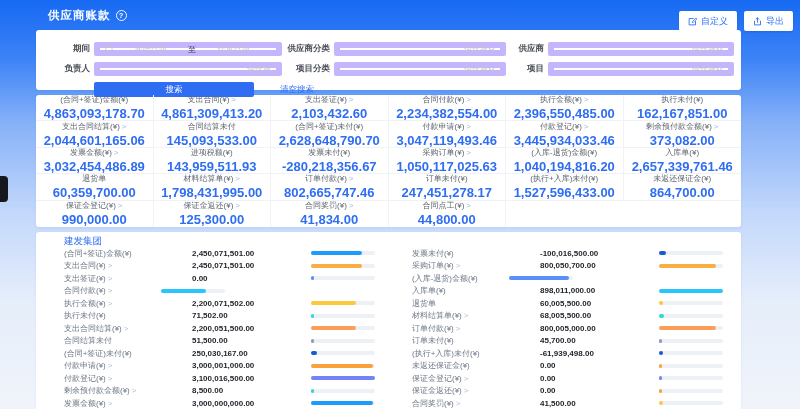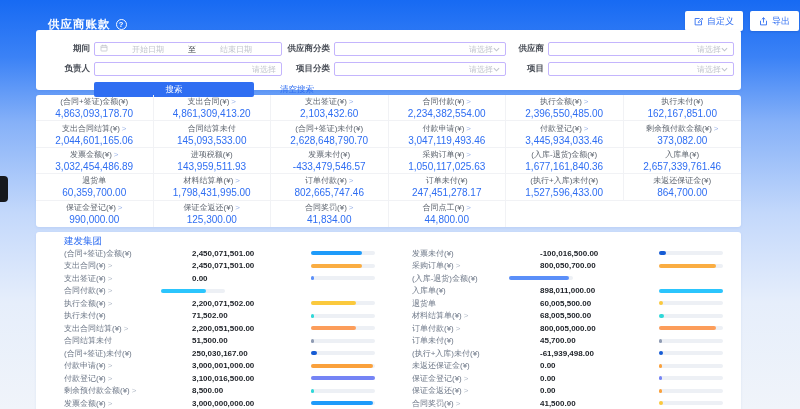--- a/index.html
+++ b/index.html
@@ -3,51 +3,51 @@
 <meta charset="utf-8">
 <style>
   *{margin:0;padding:0;box-sizing:border-box;}
   html,body{width:800px;height:409px;overflow:hidden;}
   body{
     font-family:"Liberation Sans","DejaVu Sans",sans-serif;
     background:linear-gradient(180deg,#176af3 0%,#3b82f6 14%,#86b1f8 30%,#c3d8fb 52%,#e6eefb 74%,#f0f4fa 100%);
     position:relative;
   }
   
-  .titlebar{position:absolute;top:17px;left:48px;display:flex;align-items:center;gap:5px;color:#fff;}
+  .titlebar{position:absolute;top:8px;left:48px;display:flex;align-items:center;gap:5px;color:#fff;}
   .page-title{font-size:11.5px;font-weight:bold;letter-spacing:1px;}
   .help{width:11px;height:11px;border:1px solid rgba(255,255,255,.95);border-radius:50%;font-size:7.5px;line-height:9px;text-align:center;font-weight:bold;}
-  .topbtns{position:absolute;top:11px;right:1px;display:flex;gap:7px;justify-content:space-between;}
+  .topbtns{position:absolute;top:11px;right:7px;display:flex;gap:7px;justify-content:space-between;}
   .tbtn{height:20px;padding:0 9px;background:#fff;border:none;border-radius:2px;color:#2f6ef2;font-size:9px;display:flex;align-items:center;gap:4px;box-shadow:0 1px 2px rgba(15,70,170,.3);cursor:pointer;font-family:inherit;}
   .tbtn svg{display:block;}
 
   .content{position:absolute;left:36px;top:30px;width:705px;}
   .card{background:#fff;border-radius:3px;box-shadow:0 1px 3px rgba(30,80,180,.08);}
 
   
   .filter-card{padding:12px 10px 6px 28px;height:60px;}
   .f-row{display:grid;grid-template-columns:26px 188px 44px 172px 34px 186px;column-gap:4px;align-items:center;height:14px;margin-bottom:6px;}
   .f-label{font-size:8.5px;color:#484d56;font-weight:600;text-align:right;white-space:nowrap;}
-  .ctrl{height:14px;border:1px solid #c4b5fd;border-radius:2px;background:#fff;display:flex;align-items:center;padding:0 5px;font-size:8px;color:#c0c4cc;cursor:pointer;}
+  .ctrl{height:14px;border:6px solid #c4b5fd;border-radius:2px;background:#fff;display:flex;align-items:center;padding:0 5px;font-size:8px;color:#c0c4cc;cursor:pointer;}
   .date-range{justify-content:space-between;}
   .ph{color:#c0c4cc;}
   .to{color:#3c4049;}
   .sel{justify-content:flex-end;}
   .btn-row{display:flex;align-items:center;margin-top:3px;height:15px;}
   .search-btn{width:160px;height:15px;background:#2f6ef2;color:#fff;font-size:8.5px;border:none;border-radius:2px;display:flex;align-items:center;justify-content:center;margin-left:30px;cursor:pointer;font-family:inherit;}
   .clear-link{color:#2f6ef2;font-size:8.5px;margin-left:26px;cursor:pointer;}
 
   
   .stats-card{margin-top:5px;display:grid;grid-template-columns:repeat(6,1fr);}
   .stat-cell{height:26.4px;display:flex;flex-direction:column;align-items:center;justify-content:center;gap:1px;border-right:1px solid #f1f2f5;border-bottom:1px solid #f1f2f5;overflow:hidden;}
   .stat-cell:nth-child(6n){border-right:none;}
   .stat-cell:nth-child(n+25){border-bottom:none;}
   .stat-label{font-size:8px;color:#5f6670;display:flex;align-items:center;gap:2px;white-space:nowrap;}
   .stat-arrow{color:#9fb6e8;font-size:8px;}
-  .stat-value{font-size:10px;font-weight:normal;color:#2f6ef2;white-space:nowrap;cursor:pointer;}
+  .stat-value{font-size:13px;font-weight:bold;color:#2f6ef2;white-space:nowrap;cursor:pointer;}
 
   
   .group-card{margin-top:5px;padding:3px 18px 10px 28px;height:186px;}
   .group-name{font-size:9.5px;font-weight:normal;color:#2f6ef2;height:11px;line-height:11px;cursor:pointer;}
   .g-grid{display:grid;grid-template-columns:1fr 1fr;column-gap:37px;margin-top:1px;}
   .g-cell{display:grid;grid-template-columns:97px 1fr 64px;align-items:center;height:12.5px;}
   .g-label{font-size:8px;color:#6e7888;display:flex;align-items:center;gap:2px;white-space:nowrap;}
   .g-arrow{color:#b5bdc9;font-size:8px;cursor:pointer;}
   .g-value{font-size:8px;font-weight:bold;color:#22262c;white-space:nowrap;margin-left:31px;}
   .g-bar{width:64px;height:4px;border-radius:2px;background:#edf0f5;position:relative;}
@@ -232,34 +232,34 @@
       <div class="stat-cell">
     <span class="stat-label">
           <span class="t">进项税额(¥)</span>
         </span>
     <span class="stat-value">143,959,511.93</span>
   </div>
       <div class="stat-cell">
     <span class="stat-label">
           <span class="t">发票未付(¥)</span>
         </span>
-    <span class="stat-value">-433,479,546.57</span>
+    <span class="stat-value">-280,218,356.67</span>
   </div>
       <div class="stat-cell">
     <span class="stat-label">
           <span class="t">采购订单(¥)</span>
           <span class="stat-arrow">&gt;</span>
         </span>
     <span class="stat-value">1,050,117,025.63</span>
   </div>
       <div class="stat-cell">
     <span class="stat-label">
           <span class="t">(入库-退货)金额(¥)</span>
         </span>
-    <span class="stat-value">1,677,161,840.36</span>
+    <span class="stat-value">1,040,194,816.20</span>
   </div>
       <div class="stat-cell">
     <span class="stat-label">
           <span class="t">入库单(¥)</span>
         </span>
     <span class="stat-value">2,657,339,761.46</span>
   </div>
       <div class="stat-cell">
     <span class="stat-label">
           <span class="t">退货单</span>

